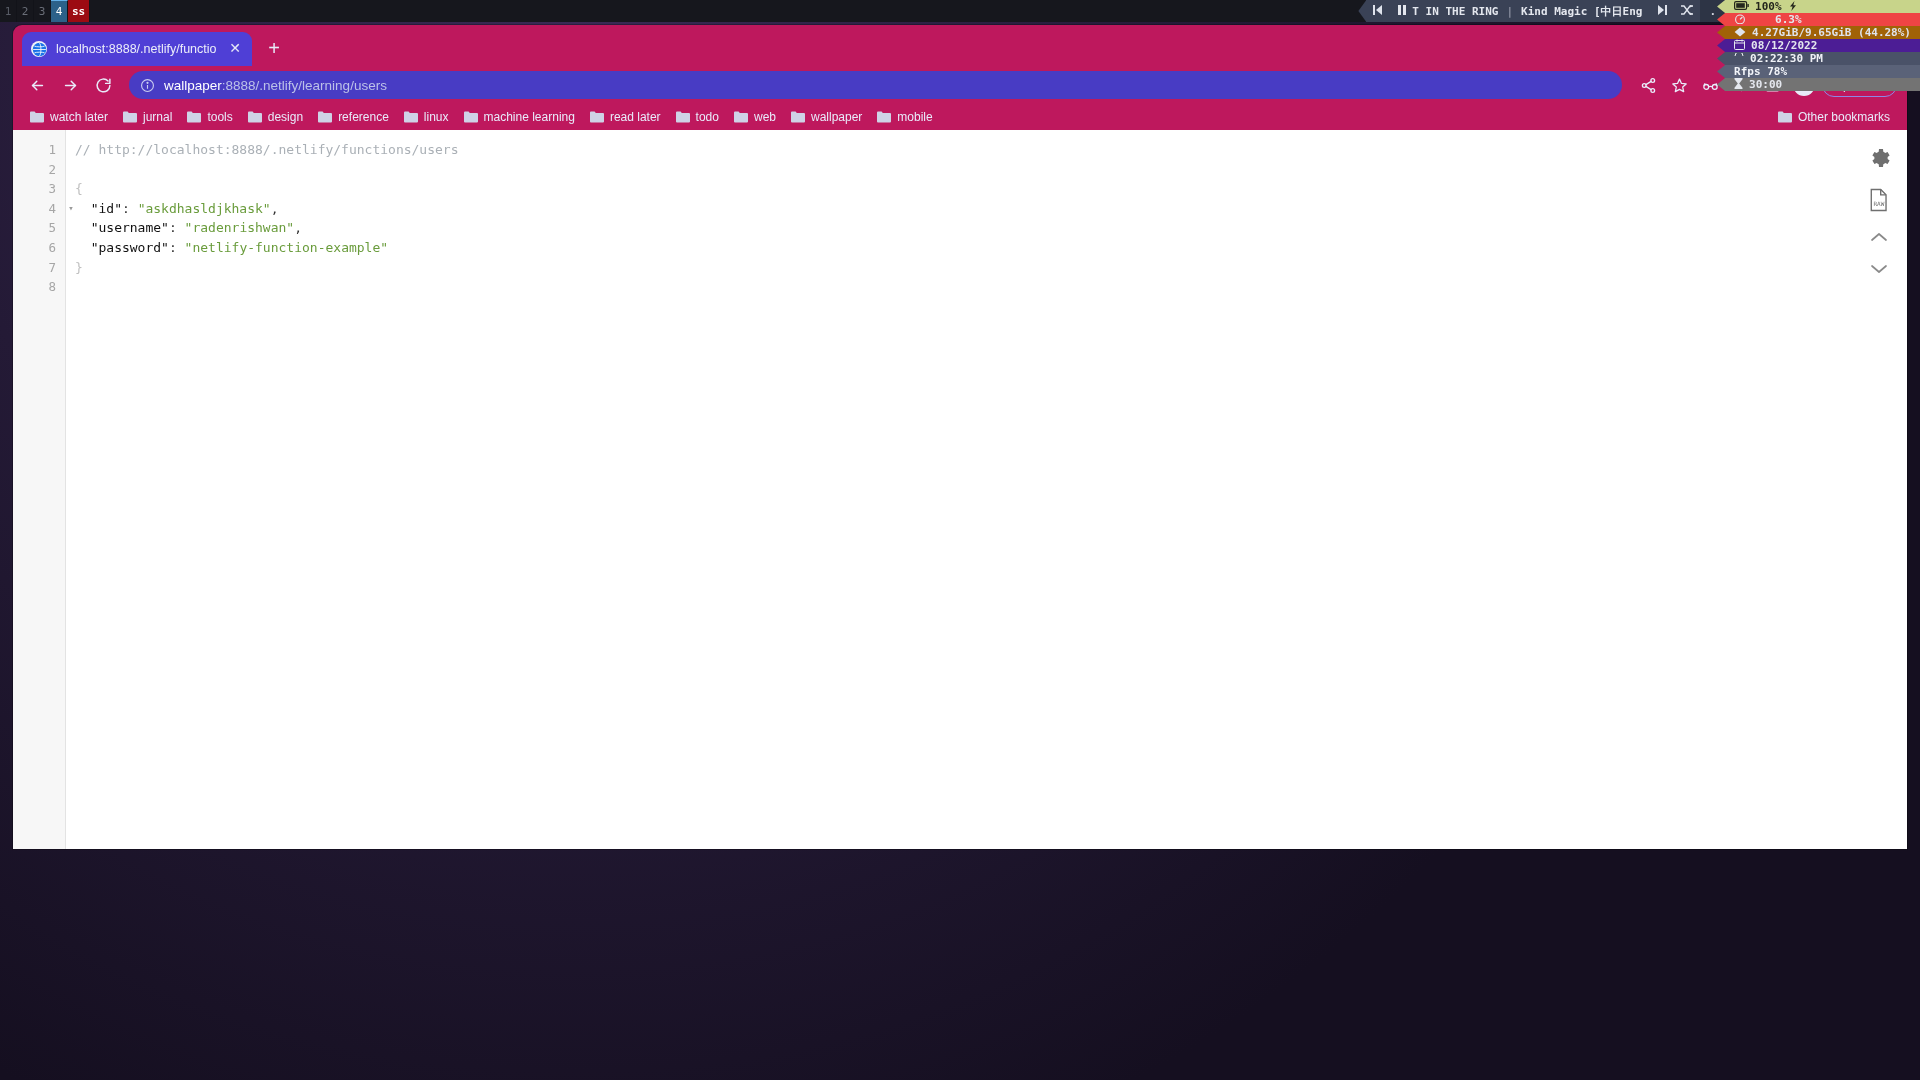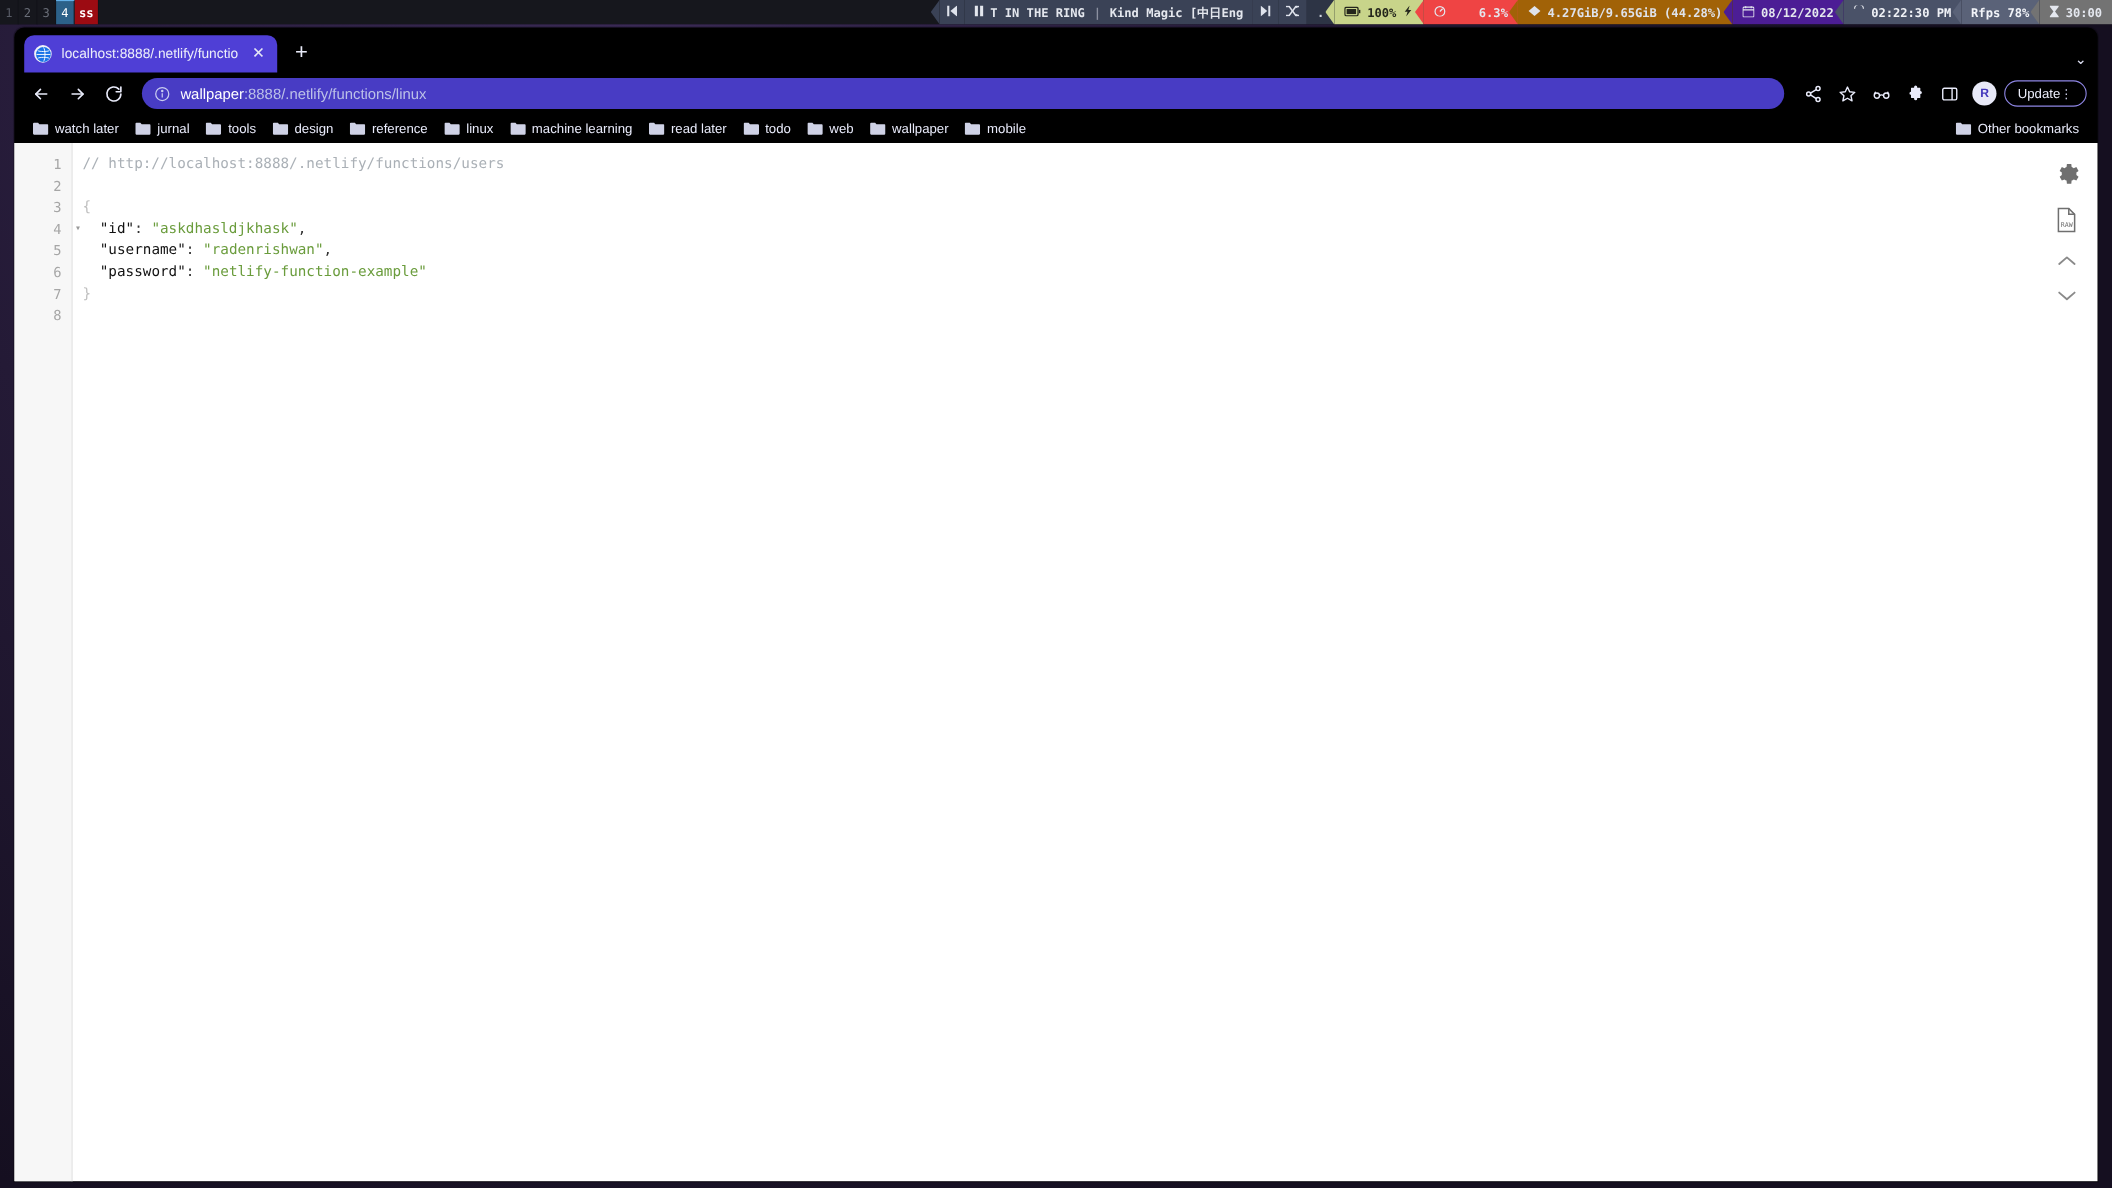--- a/index.html
+++ b/index.html
@@ -25,21 +25,21 @@
     font-size: 11px; color: #585c66; background: #16171d;
     border-right: 1px solid #121319;
   }
   .ws.dim2 { color: #6a6e78; }
   .ws.active { background: #2c6189; color: #ffffff; border-top: 1px solid #63b0e8; }
   .ws.red { background: #9c0b12; color: #ffffff; font-weight: bold; width: 22px;
             border-top: none; }
   .sb-spacer { flex: 1; }
 
   .sb-center { display: flex; align-items: stretch; }
-  .sb-right { display: flex; align-items: stretch; }
+  .sb-right { display: flex; align-items: stretch; flex-direction: column; }
 
   .seg {
     display: flex; align-items: center; gap: 6px;
     padding: 0 9px; position: relative; font-weight: bold;
   }
   .seg.media { background: #3a4256; color: #e4e7ee; }
   .seg.media-ctl { background: #3a4256; color: #dfe3ec; padding: 0 7px; }
   .seg.darker { background: #2d3445; color: #cfd4de; }
   .seg.batt { background: #c8d48a; color: #24261c; font-weight: bold; }
   .seg.cpu { background: #ef4444; color: #e4e7ee; gap: 29px; }
@@ -66,22 +66,22 @@
   }
   
   #wallpaper {
     position: absolute; inset: 0;
     background:
       radial-gradient(circle at 30% 0%, #3a2a55 0%, #241a36 38%, #150f20 70%),
       #130d1c;
   }
   #winframe {
     position: absolute; left: 13px; top: 3px;
-    width: 1894px; height: 1049px;
-    background: #000000;
+    width: 1894px; height: 824px;
+    background: #be185d;
     border-radius: 9px 9px 0 0;
     overflow: hidden;
     box-shadow: 0 0 0 1px rgba(0,0,0,0.25);
   }
 
   
   #tabstrip {
     height: 41px; position: relative;
     display: flex; align-items: flex-end;
     padding-left: 9px;
@@ -400,21 +400,21 @@
       </div>
 
       <div id="omnibox">
         <span class="info-ico">
           <svg viewBox="0 0 24 24" fill="none" stroke="currentColor" stroke-width="1.8">
               <circle cx="12" cy="12" r="9.5"></circle>
               <line x1="12" y1="11" x2="12" y2="17"></line>
               <circle cx="12" cy="7.6" r="0.9" fill="currentColor"></circle>
             </svg>
         </span>
-        <span id="urltext"><span class="host">wallpaper</span><span class="rest">:8888/.netlify/functions/linux</span></span>
+        <span id="urltext"><span class="host">wallpaper</span><span class="rest">:8888/.netlify/learning/users</span></span>
       </div>
 
       <div class="tb-right">
         <div class="tbtn">
           <svg viewBox="0 0 24 24" fill="none" stroke="currentColor" stroke-width="1.9" stroke-linecap="round" stroke-linejoin="round">
               <circle cx="18" cy="5" r="2.6"></circle>
               <circle cx="6" cy="12" r="2.6"></circle>
               <circle cx="18" cy="19" r="2.6"></circle>
               <line x1="8.3" y1="10.8" x2="15.7" y2="6.2"></line>
               <line x1="8.3" y1="13.2" x2="15.7" y2="17.8"></line>

